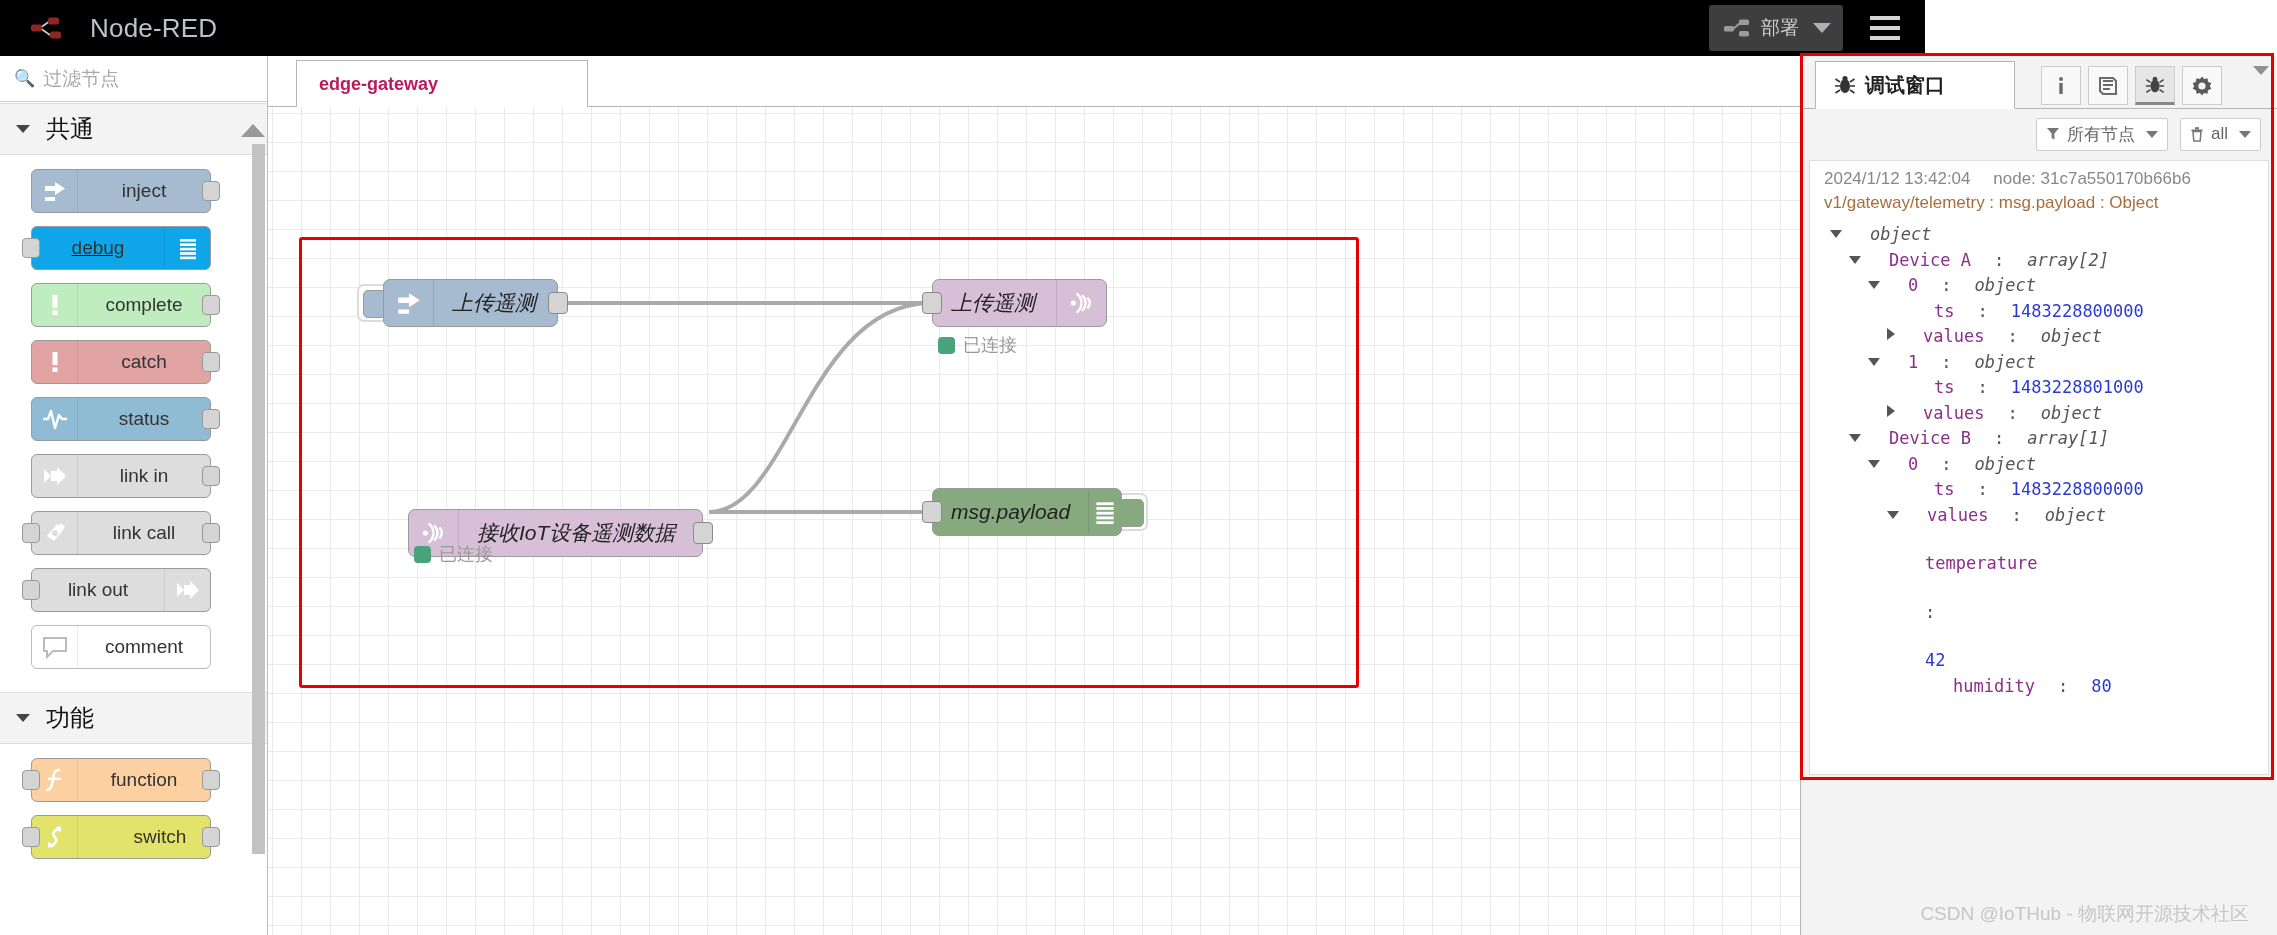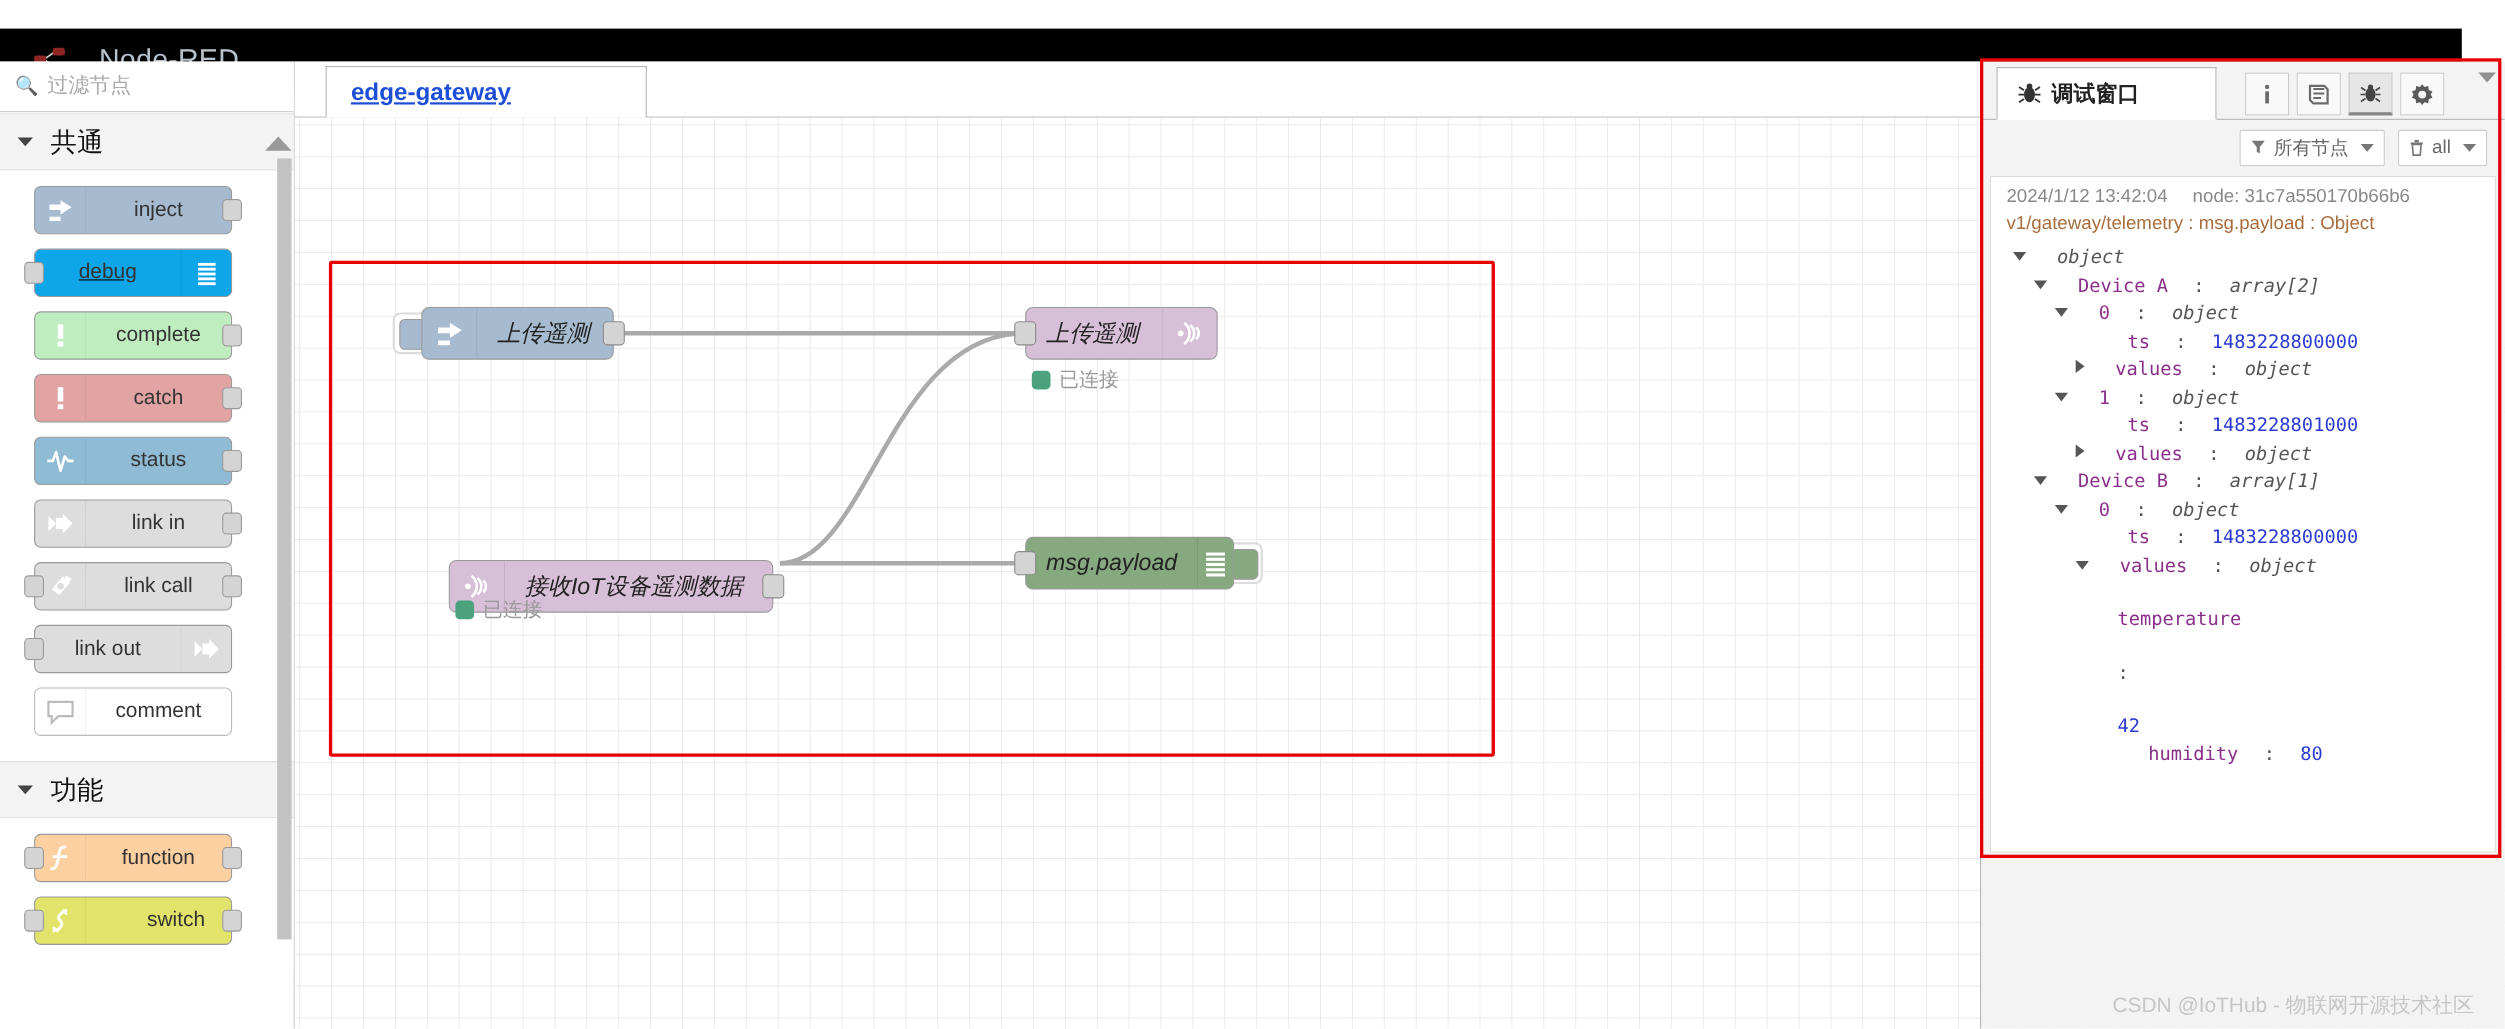--- a/index.html
+++ b/index.html
@@ -5,22 +5,22 @@
   * { box-sizing: border-box; margin: 0; padding: 0; }
   html, body {
     width: 2277px; height: 935px;
     overflow: hidden;
     background: #fff;
     font-family: "Liberation Sans", sans-serif;
   }
 
   
   #header {
-    position: absolute; left: 0; top: 0; width: 2238px; height: 56px;
-    background: #000; display: flex; align-items: center; margin-top: 26px;
+    position: absolute; left: 0; top: 0; width: 1925px; height: 56px;
+    background: #000; display: flex; align-items: center;
   }
   .logo-wrap { display: flex; align-items: center; margin-left: 30px; }
   .logo-svg { width: 46px; height: 30px; display: block; }
   .brand-title {
     color: #b9c3cc; font-size: 26px; margin-left: 14px; letter-spacing: .2px;
     font-weight: 400;
   }
   .header-right {
     margin-left: auto; display: flex; align-items: center; height: 100%;
   }
@@ -110,21 +110,21 @@
   }
   #tabbar {
     position: absolute; left: 0; top: 0; right: 0; height: 51px;
     background: #fff; border-bottom: 1px solid #b5b5b5;
   }
   #flow-tab {
     position: absolute; left: 28px; top: 4px; width: 292px; height: 47px;
     background: #fff; border: 1px solid #b5b5b5; border-bottom: none;
     display: flex; align-items: center; padding-left: 22px; cursor: pointer;
   }
-  #flow-tab .tab-label { font-size: 22px; font-weight: bold; color: #1d4ed8; text-decoration: underline; }
+  #flow-tab .tab-label { font-size: 18px; font-weight: bold; color: #be185d; }
   #tab-add-button {
     position: absolute; right: 66px; top: 12px; width: 30px; height: 30px;
     display: flex; align-items: center; justify-content: center; cursor: pointer;
   }
   #tab-menu-button {
     position: absolute; right: 22px; top: 12px; width: 30px; height: 30px;
     display: flex; align-items: center; justify-content: center; cursor: pointer;
   }
   .caret-gray {
     width: 0; height: 0;
@@ -289,20 +289,37 @@
 
 <div id="header">
   <div class="logo-wrap">
     <svg class="logo-svg" viewBox="0 0 46 30">
       <path d="M10 15 L20 8 M10 15 L20 22" stroke="#ccc" stroke-width="1.6" fill="none"></path>
       <rect x="1" y="11.5" width="11" height="7" rx="2.2" fill="#8f2626"></rect>
       <rect x="18" y="4.5" width="11" height="7" rx="2.2" fill="#8f2626"></rect>
       <rect x="20" y="18.5" width="11" height="7" rx="2.2" fill="#8f2626"></rect>
     </svg>
     <span class="brand-title">Node-RED</span>
+  </div>
+  <div class="header-right">
+    <div id="deploy-button">
+      <svg class="deploy-icon" viewBox="0 0 30 22">
+        <path d="M9 13 L17 6" stroke="#9a9a9a" stroke-width="2" fill="none"></path>
+        <rect x="1" y="9" width="10" height="5.5" rx="1.5" fill="#9a9a9a"></rect>
+        <rect x="16" y="2.5" width="10" height="5.5" rx="1.5" fill="#9a9a9a"></rect>
+        <rect x="16" y="14" width="10" height="5.5" rx="1.5" fill="#9a9a9a"></rect>
+      </svg>
+      <span class="deploy-label">部署</span>
+      <span class="deploy-caret"></span>
+    </div>
+    <div id="hamburger-button">
+      <span></span>
+      <span></span>
+      <span></span>
+    </div>
   </div>
 </div>
 
 <div id="palette">
   <div id="palette-search">
     <span class="search-glyph">🔍</span>
     <input id="palette-search-input" type="text" placeholder="过滤节点" style="">
   </div>
   <div id="palette-scroll">
     <div id="palette-categories">

